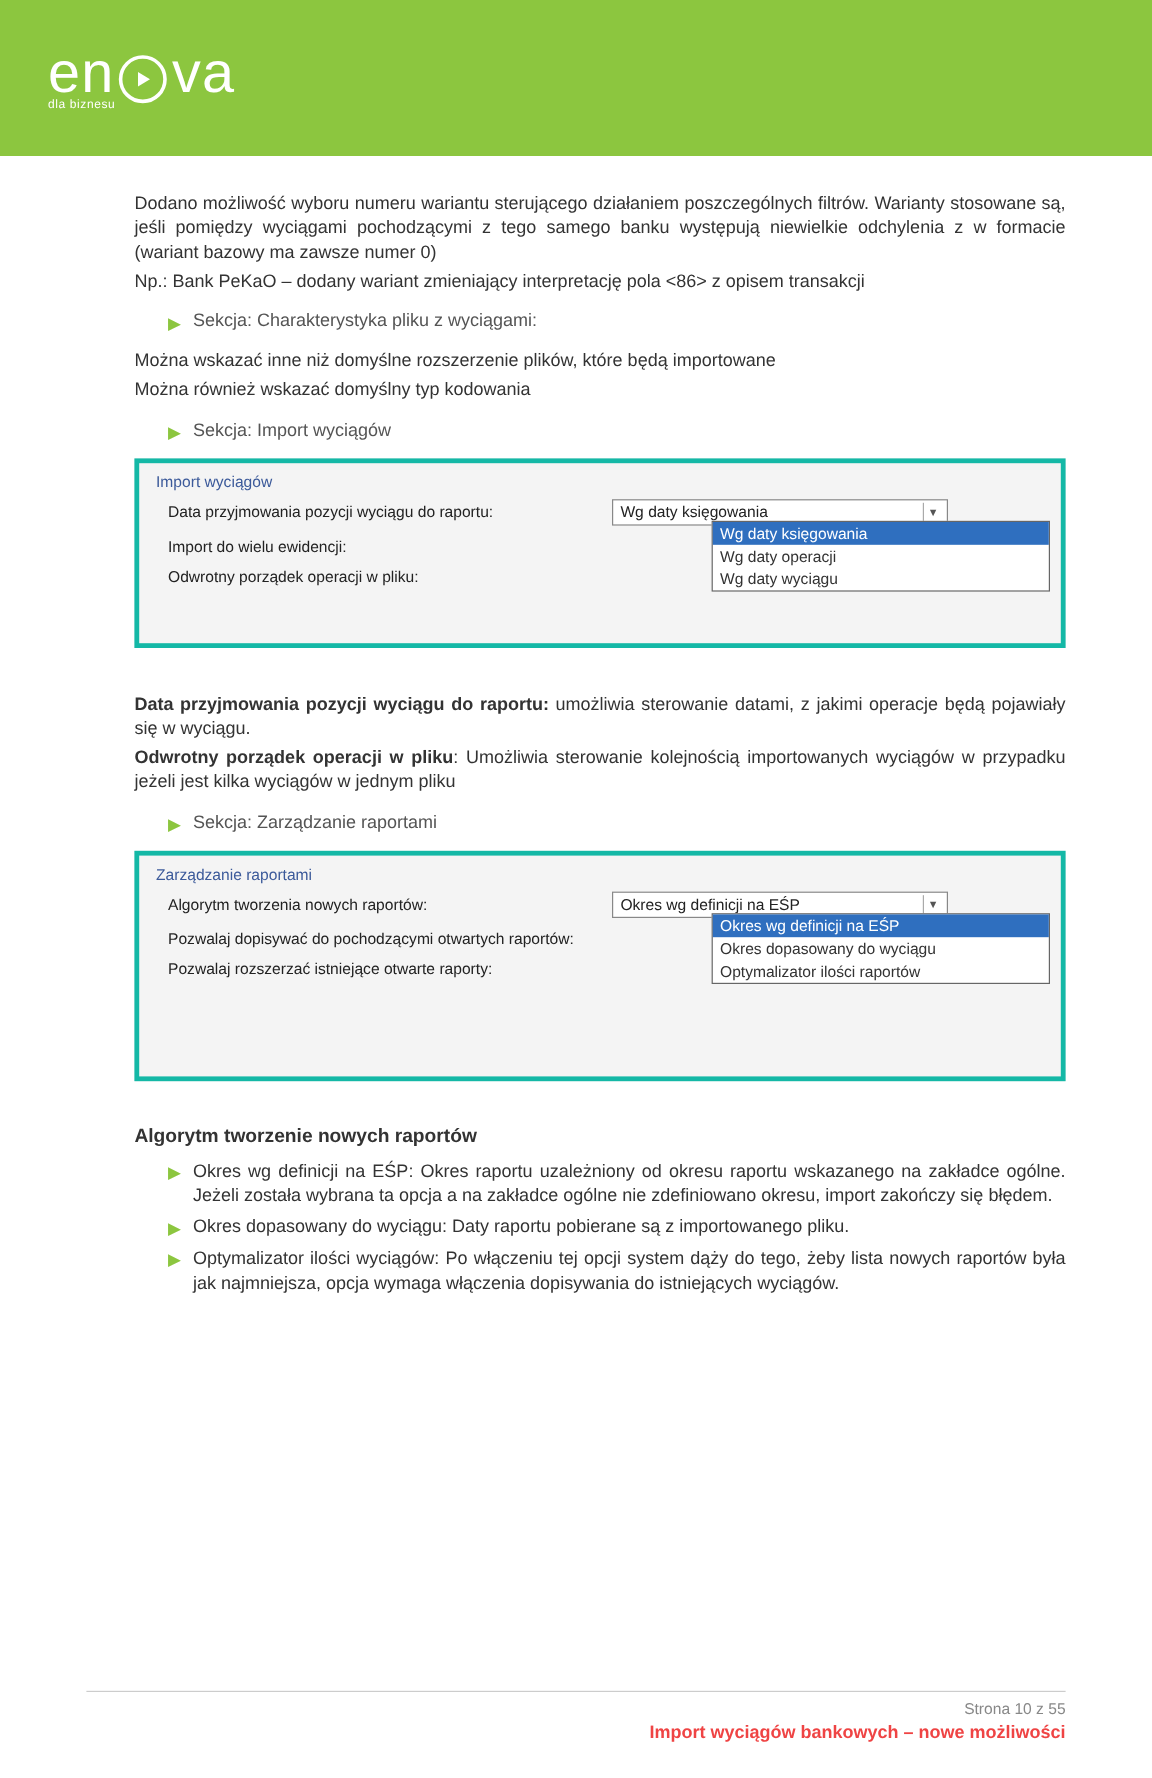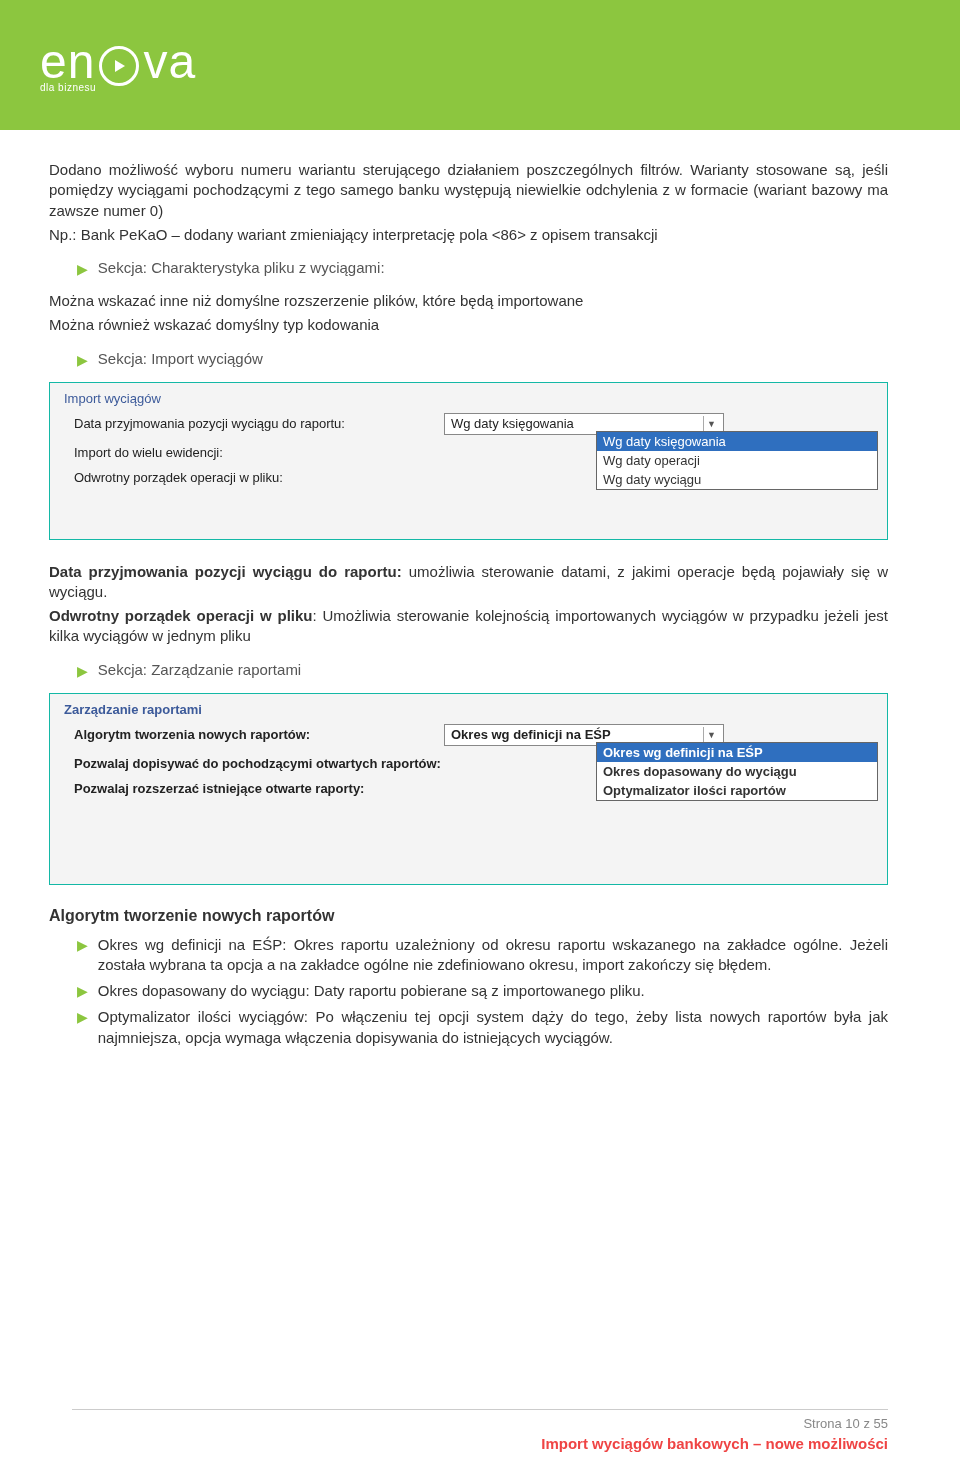--- a/index.html
+++ b/index.html
@@ -37,44 +37,44 @@
     border-radius: 50%;
     margin: 0 4px;
   }
   .logo-sub {
     color: #fff;
     font-size: 10px;
     margin-top: -4px;
     letter-spacing: 0.5px;
   }
   .content {
-    padding: 30px 72px 0 49px;
+    padding: 30px 72px 0 112px;
     font-size: 15px;
     color: #333;
   }
   .para { margin-bottom: 4px; text-align: justify; line-height: 1.35; }
   .bullet-line {
     display: flex;
     align-items: flex-start;
     margin: 14px 0 14px 28px;
   }
   .tri-icon {
     color: #8cc63f;
     font-size: 14px;
     margin-right: 10px;
     margin-top: 2px;
     flex-shrink: 0;
   }
   .bullet-text { color: #555; }
   .b { font-weight: bold; }
 
   .ui-panel {
-    border: 1px solid #14b8a6;
+    border: 4px solid #14b8a6;
     background: #f4f4f4;
-    margin: 8px 0 22px 0;
+    margin: 8px 0 38px 0;
     padding: 6px 10px 10px 10px;
     position: relative;
     font-family: Tahoma, Arial, sans-serif;
   }
   .ui-panel-title {
     color: #3c5a9a;
     font-size: 13px;
     padding: 2px 4px;
   }
   .ui-row {
@@ -111,21 +111,21 @@
     right: 9px;
     border: 1px solid #666;
     background: #fff;
     width: 282px;
     font-size: 13px;
   }
   .dropdown .opt { padding: 2px 6px; }
   .dropdown .opt.selected { background: #2f6fbf; color: #fff; }
   .panel1 { height: 158px; }
   .panel1 .dropdown { top: 48px; }
-  .panel2 { height: 192px; font-weight: bold; }
+  .panel2 { height: 192px; }
   .panel2 .dropdown { top: 48px; }
 
   .section-heading { font-weight: bold; margin: 16px 0 10px 0; font-size: 16px; }
   .footer {
     position: absolute;
     bottom: 30px;
     right: 72px;
     left: 72px;
     text-align: right;
     color: #888;

